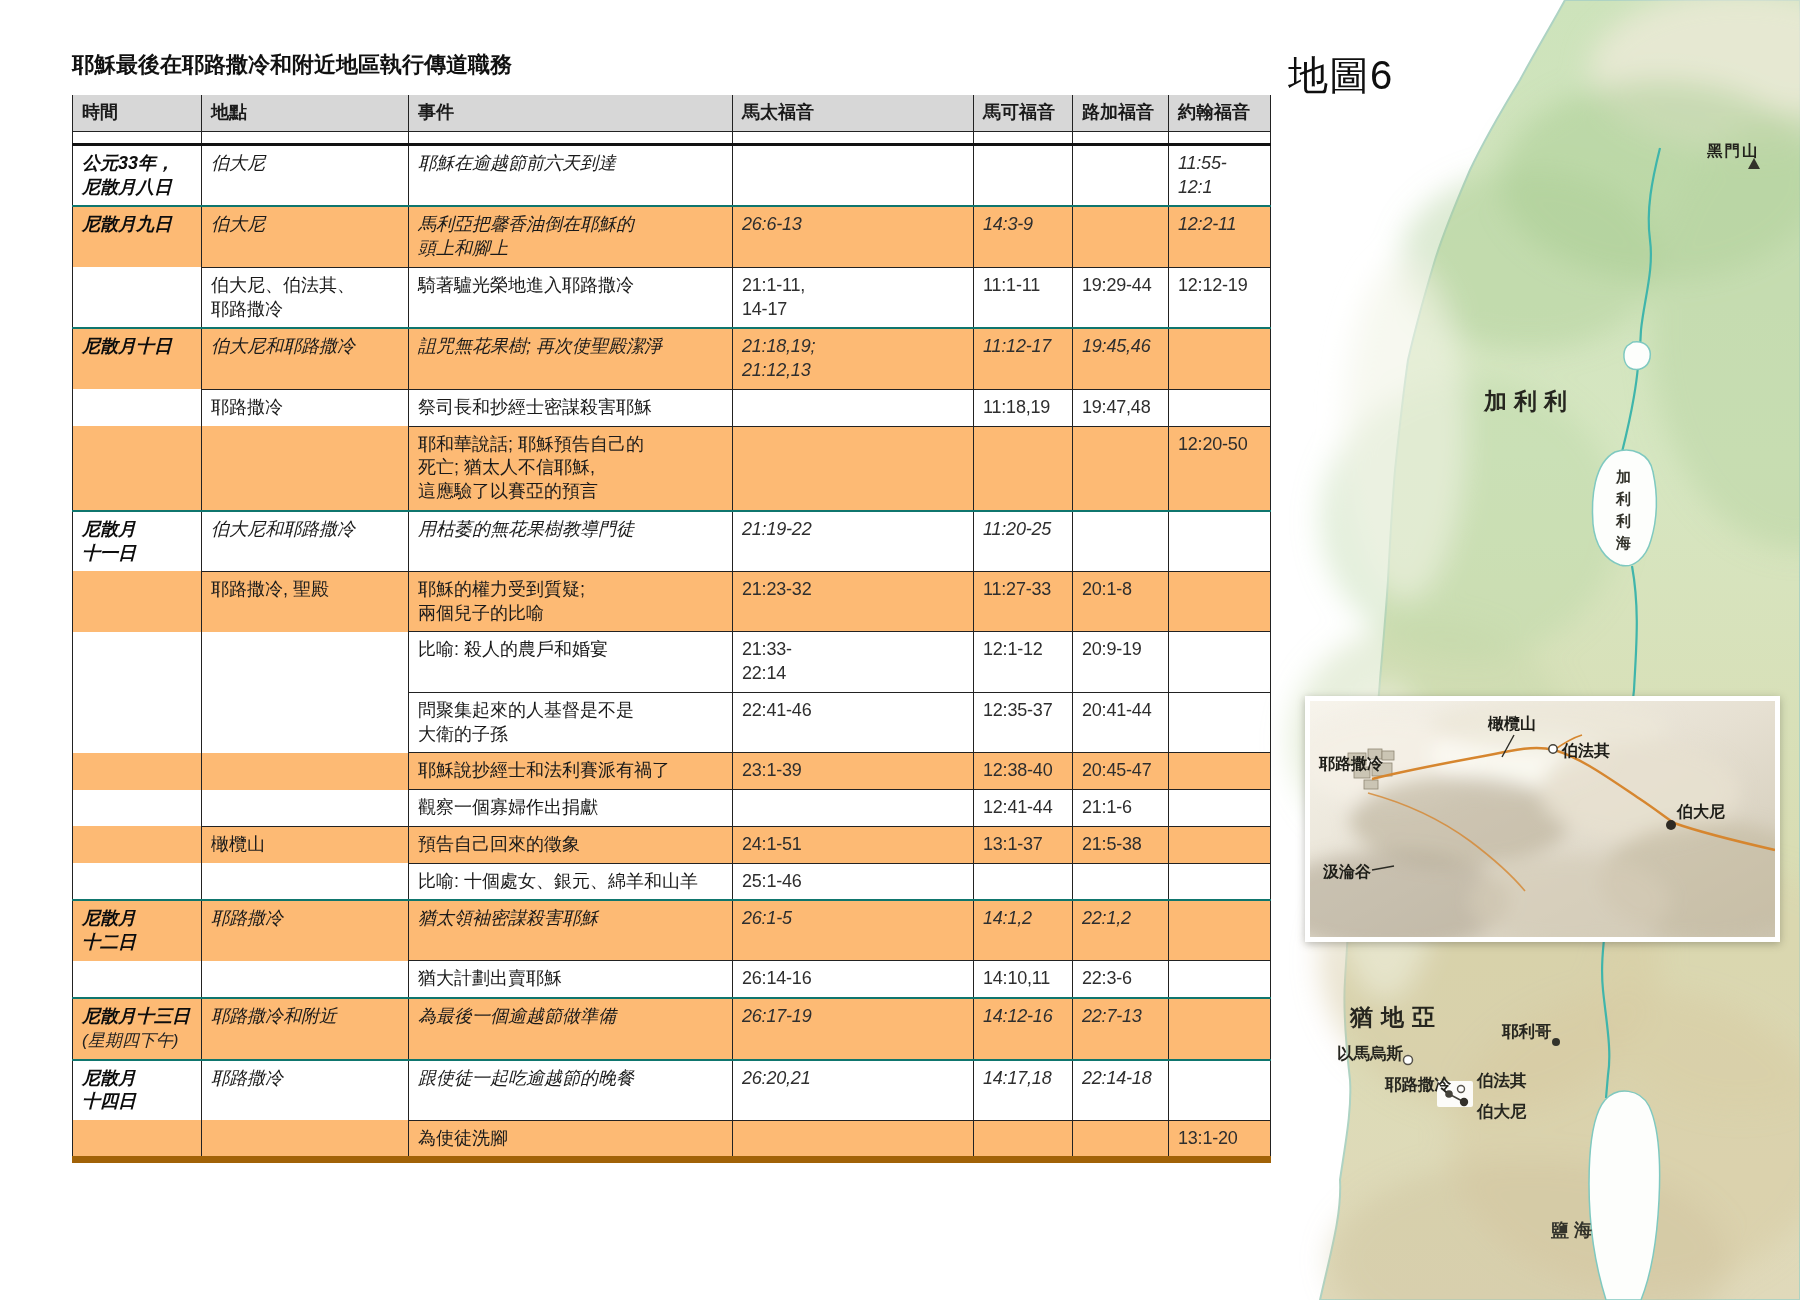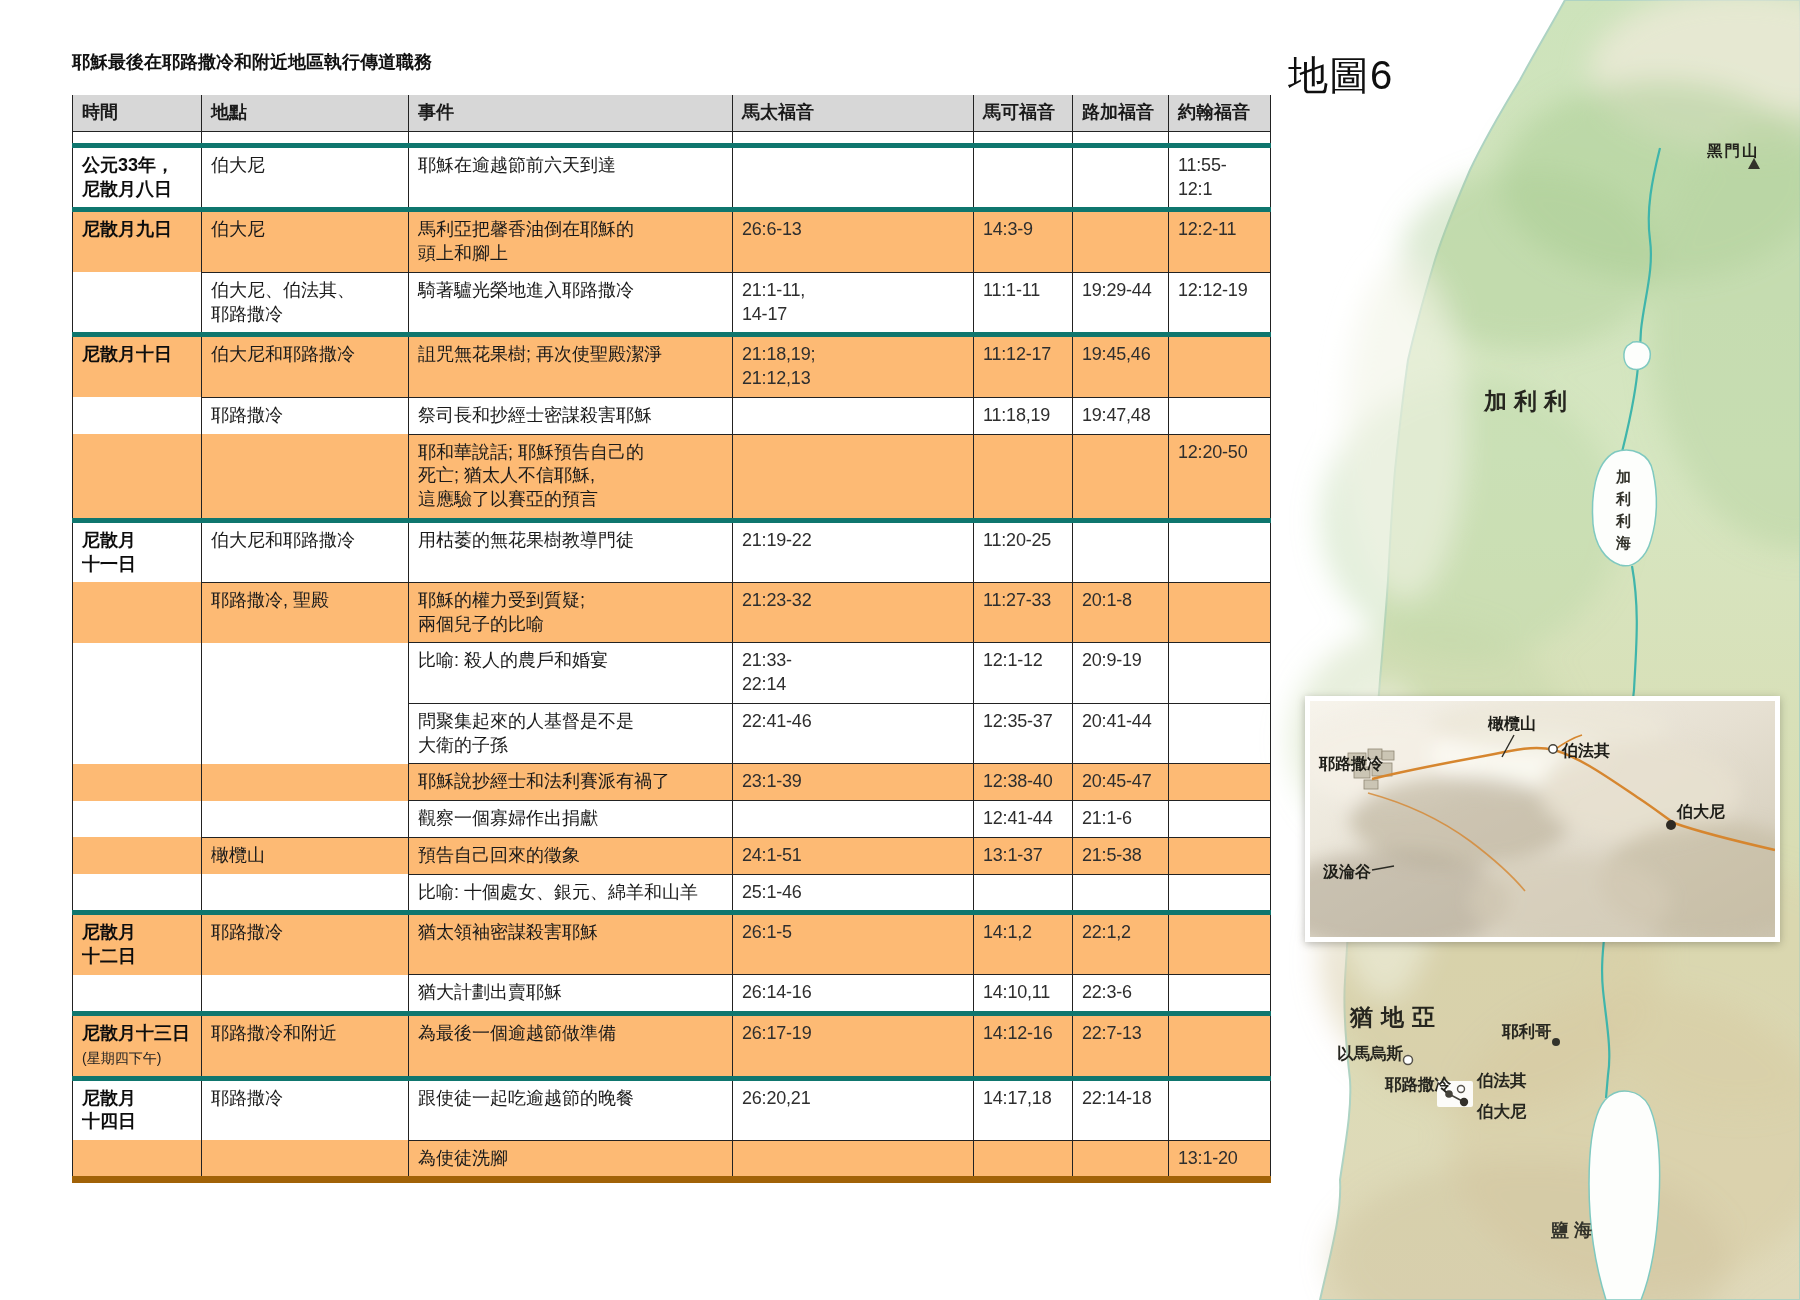--- a/index.html
+++ b/index.html
@@ -1,38 +1,38 @@
 <!DOCTYPE html>
 <html><head>
 <meta charset="utf-8">
 <style>
   html,body{margin:0;padding:0;background:#fff;}
   #page{position:relative;width:1800px;height:1300px;background:#fff;overflow:hidden;
         font-family:"Liberation Sans","DejaVu Sans",sans-serif;color:#1a1a1a;}
 
   
-  #doc-title{position:absolute;left:72px;top:50px;font-size:18px;font-weight:700;color:#111;}
+  #doc-title{position:absolute;left:72px;top:50px;font-size:22px;font-weight:700;color:#111;}
   #tblwrap{position:absolute;left:72px;top:95px;}
   table.min{border-collapse:collapse;table-layout:fixed;width:1198px;font-size:18px;line-height:1.32;}
   table.min col.c-time{width:129px;}  table.min col.c-place{width:207px;}
   table.min col.c-event{width:324px;} table.min col.c-mt{width:241px;}
   table.min col.c-mk{width:99px;}     table.min col.c-lk{width:96px;}
   table.min col.c-jn{width:102px;}
   table.min th{background:#d7d7d7;text-align:left;font-weight:700;padding:6px 9px;
                border-left:1px solid #222;border-right:1px solid #222;border-bottom:1px solid #222;}
   table.min td{vertical-align:top;padding:6px 9px;white-space:pre-line;
                border-left:1px solid #222;border-right:1px solid #222;}
   tr.spacer td{height:11px;padding:0;border-bottom:3px solid #111;}
-  td.gsep{border-top:5px solid #0f766e;}
+  td.gsep{border-top:2px solid #0f766e;font-style:italic;}
   td.rsep{border-top:1px solid #222;}
   td.nosep{border-top:none;}
   tr.alt{background:#fdba74;}
   tr.last td{border-bottom:7px solid #a16207;}
   td.time{font-weight:700;color:#0d0d0d;}
-  td.time .note{font-weight:400;font-size:14px;color:#222;}
+  td.time .note{font-weight:400;font-size:17px;color:#222;}
   td.ref{color:#2e2e2e;letter-spacing:-0.2px;}
 
   
   #map-title{position:absolute;left:1288px;top:48px;font-size:40px;font-weight:500;color:#0f0f0f;letter-spacing:1px;}
   #mapsvg{position:absolute;left:1100px;top:0;}
 
   
   #inset{position:absolute;left:1305px;top:696px;width:465px;height:236px;border:5px solid #fff;
          box-shadow:0 2px 8px rgba(60,60,50,.35);background:#e9e4d7;}
   #inset svg{display:block;}

